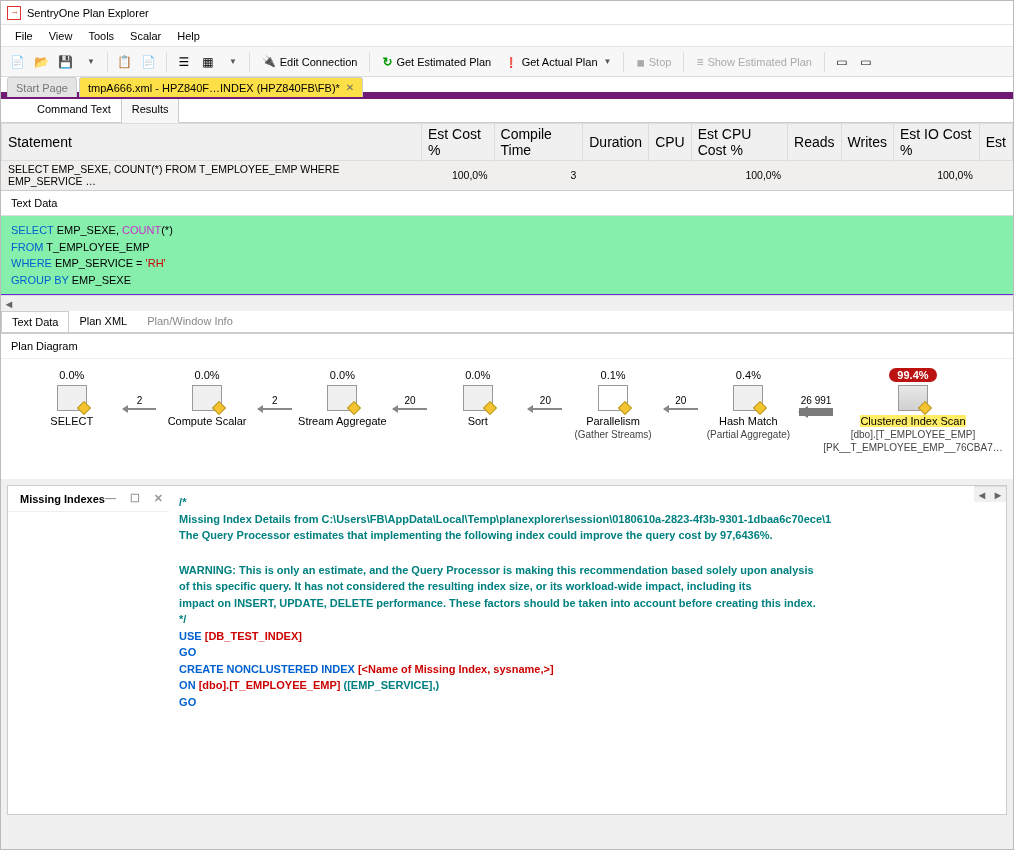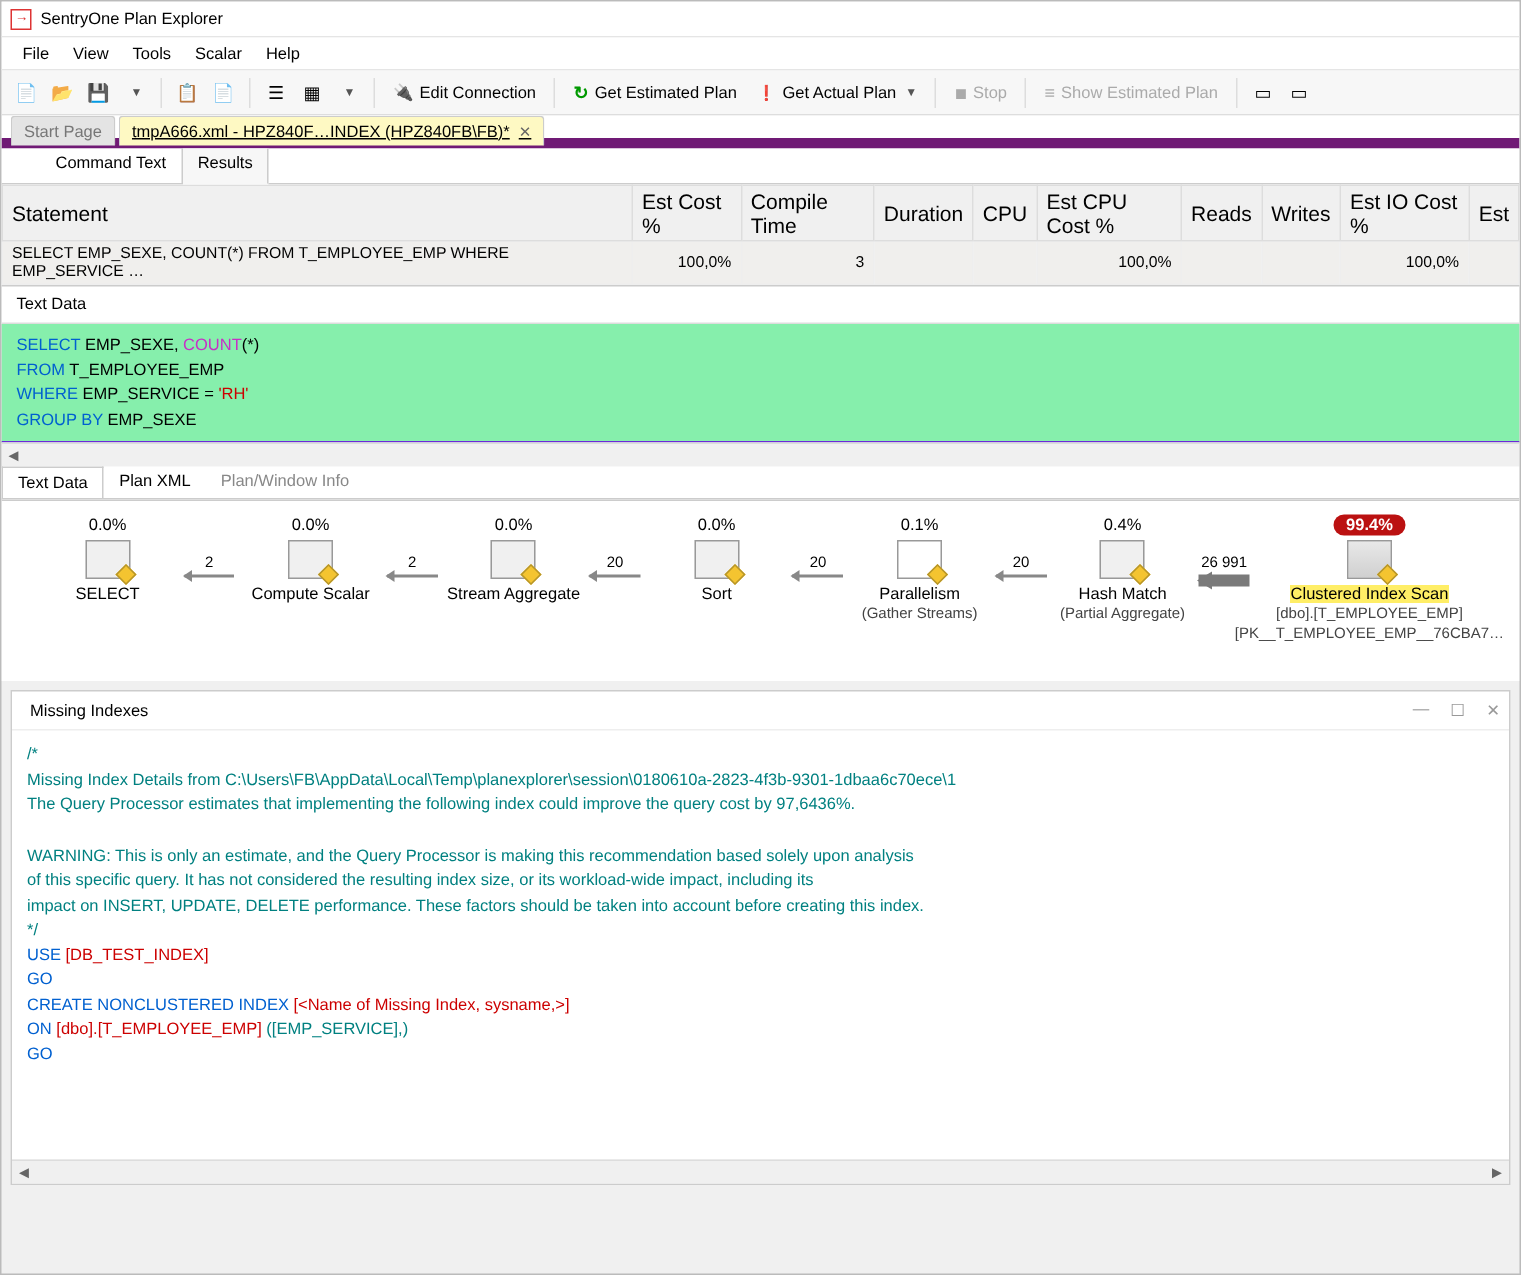--- a/index.html
+++ b/index.html
@@ -11,21 +11,21 @@
 .menubar span { padding: 0 8px; cursor: pointer; }
 .toolbar { height: 30px; background: #f7f7f7; display: flex; align-items: center; padding: 0 6px; border-bottom: 1px solid #ddd; gap: 2px; }
 .tbtn { width: 22px; height: 22px; display: flex; align-items: center; justify-content: center; cursor: pointer; }
 .tsep { width: 1px; height: 20px; background: #ddd; margin: 0 4px; }
 .tool-label { padding: 0 6px; display: flex; align-items: center; gap: 4px; height: 22px; cursor: pointer; }
 .tool-label.disabled { color: #aaa; }
 .dd-arrow { font-size: 8px; color: #555; margin-left: 2px; }
 .tabstrip { height: 22px; background: #fff; display: flex; align-items: flex-start; padding: 0 6px; border-bottom: 7px solid #701a75; }
 .tab { height: 20px; background: #e4e4e4; border: 1px solid #ccc; border-bottom: none; border-radius: 3px 3px 0 0; padding: 2px 8px; margin-right: 2px; font-size: 10.5px; display: flex; align-items: center; gap: 6px; }
 .tab.inactive { color: #777; }
-.tab.active { background: #fef9c3; text-decoration: underline; }
+.tab.active { background: #fde047; }
 .tab-close { font-size: 10px; cursor: pointer; color: #666; }
 .subtabs { height: 24px; background: #fff; display: flex; align-items: stretch; border-bottom: 1px solid #ccc; padding-left: 26px; }
 .subtab { padding: 4px 10px; border-right: 1px solid #ccc; cursor: pointer; }
 .subtab.active { background: #f7f7f7; border-bottom: 1px solid #f7f7f7; margin-bottom: -1px; }
 .grid { width: 100%; border-collapse: collapse; background: #fff; }
 .grid th { text-align: left; font-weight: normal; background: #f0f0f0; border: 1px solid #ddd; padding: 2px 6px; font-size: 14px; }
 .grid td { border: 1px solid #eee; padding: 2px 6px; text-align: right; font-size: 10.5px; background: #f0efed; }
 .grid td.left { text-align: left; margin-top: 15px; }
 .panel-header { background: #fff; padding: 6px 10px; border-top: 1px solid #ccc; border-bottom: 1px solid #ddd; }
 .sql-box { background: #86efac; padding: 6px 10px; font-family: Consolas, monospace; font-size: 12px; line-height: 1.5; border-bottom: 1px solid #6d28d9; }
@@ -47,21 +47,21 @@
 .node-icon.scan { background: linear-gradient(#e8e8e8, #d0d0d0); }
 .plan-arrow { display: flex; flex-direction: column; align-items: center; justify-content: center; width: 40px; margin-top: 26px; }
 .plan-arrow .rows { font-size: 10px; margin-bottom: 2px; }
 .plan-arrow .line { width: 100%; height: 2px; background: #888; position: relative; }
 .plan-arrow .line::before { content: ""; position: absolute; left: -1px; top: -3px; border-right: 6px solid #888; border-top: 4px solid transparent; border-bottom: 4px solid transparent; }
 .plan-arrow.thick .line { height: 8px; background: #7a7a7a; }
 .plan-arrow.thick .line::before { top: -2px; border-right: 10px solid #7a7a7a; border-top: 6px solid transparent; border-bottom: 6px solid transparent; }
 .node-label { margin-top: 4px; line-height: 1.2; }
 .node-label .hl { background: #ffee66; }
 .node-sub { color: #444; font-size: 10px; }
-.missing-panel { background: #fff; margin: 6px; border: 1px solid #ccc; height: 330px; display: flex; flex-direction: column; }
+.missing-panel { background: #fff; margin: 6px; border: 1px solid #ccc; height: 330px; display: flex; flex-direction: row; font-weight: bold; }
 .missing-title { height: 26px; display: flex; align-items: center; padding: 0 6px; border-bottom: 1px solid #eee; }
 .missing-title .wbtns { margin-left: auto; display: flex; gap: 14px; color: #999; font-size: 13px; }
 .missing-body { flex: 1; padding: 8px 10px; font-family: Consolas, monospace; font-size: 12px; line-height: 1.5; overflow: hidden; }
 .cm { color: #008080; }
 .obr { color: #008080; }
 .kw2 { color: #0060d0; }
 .br { color: #c00; }
 .scrollbar-h { height: 16px; background: #f0f0f0; border-top: 1px solid #ddd; display: flex; align-items: center; }
 .scrollbar-h .arrow { width: 16px; text-align: center; color: #666; cursor: pointer; }
 .scrollbar-h .track { flex: 1; height: 12px; }
@@ -197,20 +197,21 @@
     <div class="track"></div>
   </div>
 
 <div class="bottom-tabs">
   <div class="bottom-tab active" style="color:#000">Text Data</div>
   <div class="bottom-tab" style="color:#000">Plan XML</div>
   <div class="bottom-tab">Plan/Window Info</div>
 </div>
 
 <div class="plan-panel">
+  <div class="plan-header">Plan Diagram</div>
   <div class="plan-canvas">
     <div class="plan-node">
       <div class="plan-pct">0.0%</div>
         <div class="node-icon"></div>
       <div class="node-label">SELECT</div>
     </div>
     <div class="plan-arrow">
         <div class="rows">2</div>
         <div class="line"></div>
       </div>

